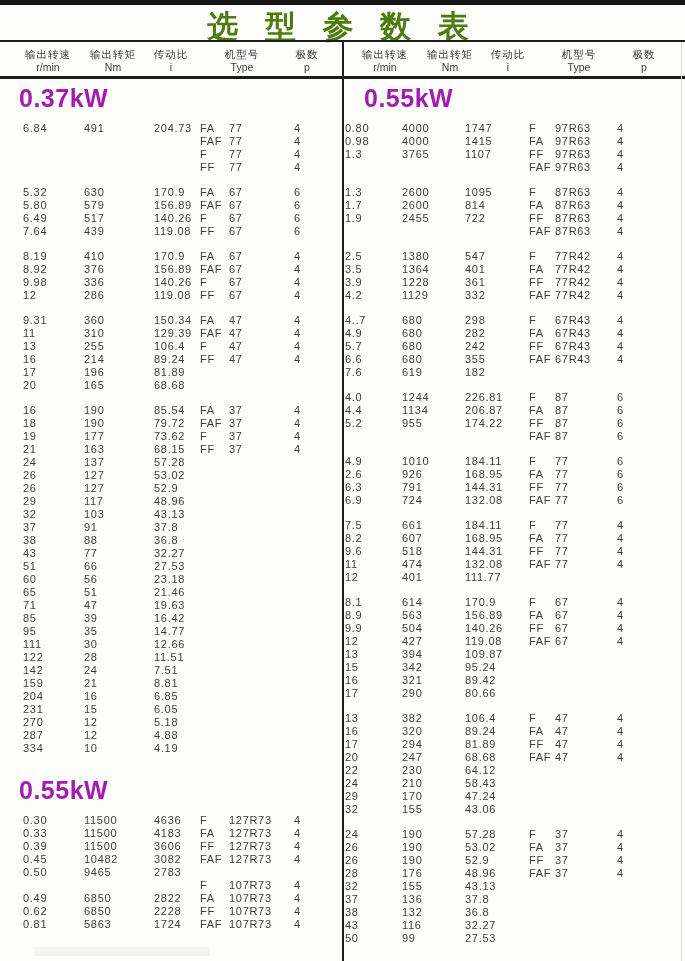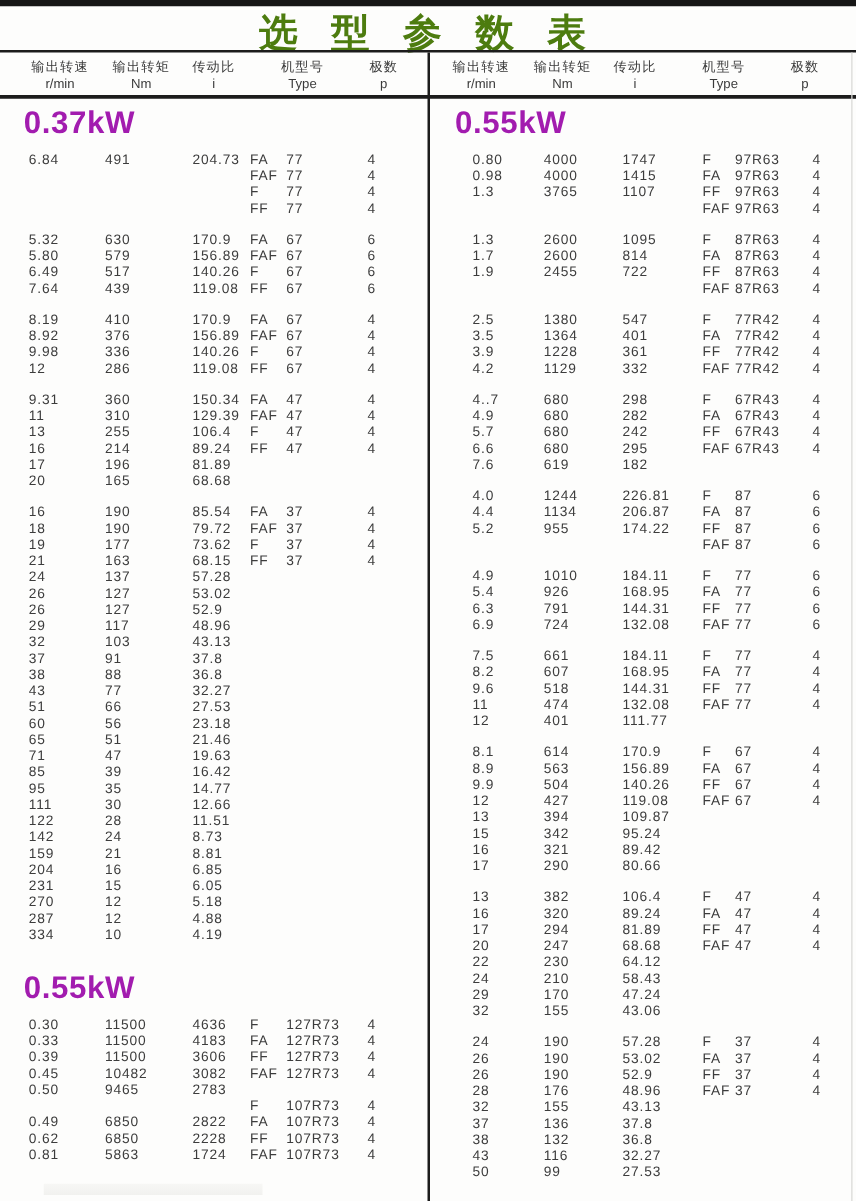--- a/index.html
+++ b/index.html
@@ -44,21 +44,21 @@
   .section + .section .power-heading { margin-top:22px; }
 
   .group + .group { margin-top:12px; }
 
   .row {
     display:grid; height:13px; line-height:13px;
     font-size:11px; letter-spacing:.7px; color:#3c3c3c;
     white-space:nowrap;
   }
   .col-left  .row { grid-template-columns:61px 70px 46px 29px 65px 1fr; padding-left:23px; }
-  .col-right .row { grid-template-columns:57px 63px 64px 26px 62px 1fr; padding-left:33px; }
+  .col-right .row { grid-template-columns:57px 63px 64px 26px 62px 1fr; }
   .c { overflow:visible; }
 </style>
 </head>
 <body>
 
 <div class="page">
   <div class="top-rule"></div>
   <div class="page-title">选 型 参 数 表</div>
   <div class="title-rule"></div>
   <div class="header-rule"></div>
@@ -400,21 +400,21 @@
               <span class="c">122</span>
               <span class="c">28</span>
               <span class="c">11.51</span>
               <span class="c"></span>
               <span class="c"></span>
               <span class="c"></span>
             </div>
             <div class="row">
               <span class="c">142</span>
               <span class="c">24</span>
-              <span class="c">8.73</span>
+              <span class="c">7.51</span>
               <span class="c"></span>
               <span class="c"></span>
               <span class="c"></span>
             </div>
             <div class="row">
               <span class="c">159</span>
               <span class="c">21</span>
               <span class="c">8.81</span>
               <span class="c"></span>
               <span class="c"></span>
@@ -691,21 +691,21 @@
               <span class="c">5.7</span>
               <span class="c">680</span>
               <span class="c">242</span>
               <span class="c">FF</span>
               <span class="c">67R43</span>
               <span class="c">4</span>
             </div>
             <div class="row">
               <span class="c">6.6</span>
               <span class="c">680</span>
-              <span class="c">295</span>
+              <span class="c">355</span>
               <span class="c">FAF</span>
               <span class="c">67R43</span>
               <span class="c">4</span>
             </div>
             <div class="row">
               <span class="c">7.6</span>
               <span class="c">619</span>
               <span class="c">182</span>
               <span class="c"></span>
               <span class="c"></span>
@@ -749,21 +749,21 @@
           <div class="group">
             <div class="row">
               <span class="c">4.9</span>
               <span class="c">1010</span>
               <span class="c">184.11</span>
               <span class="c">F</span>
               <span class="c">77</span>
               <span class="c">6</span>
             </div>
             <div class="row">
-              <span class="c">5.4</span>
+              <span class="c">2.6</span>
               <span class="c">926</span>
               <span class="c">168.95</span>
               <span class="c">FA</span>
               <span class="c">77</span>
               <span class="c">6</span>
             </div>
             <div class="row">
               <span class="c">6.3</span>
               <span class="c">791</span>
               <span class="c">144.31</span>

